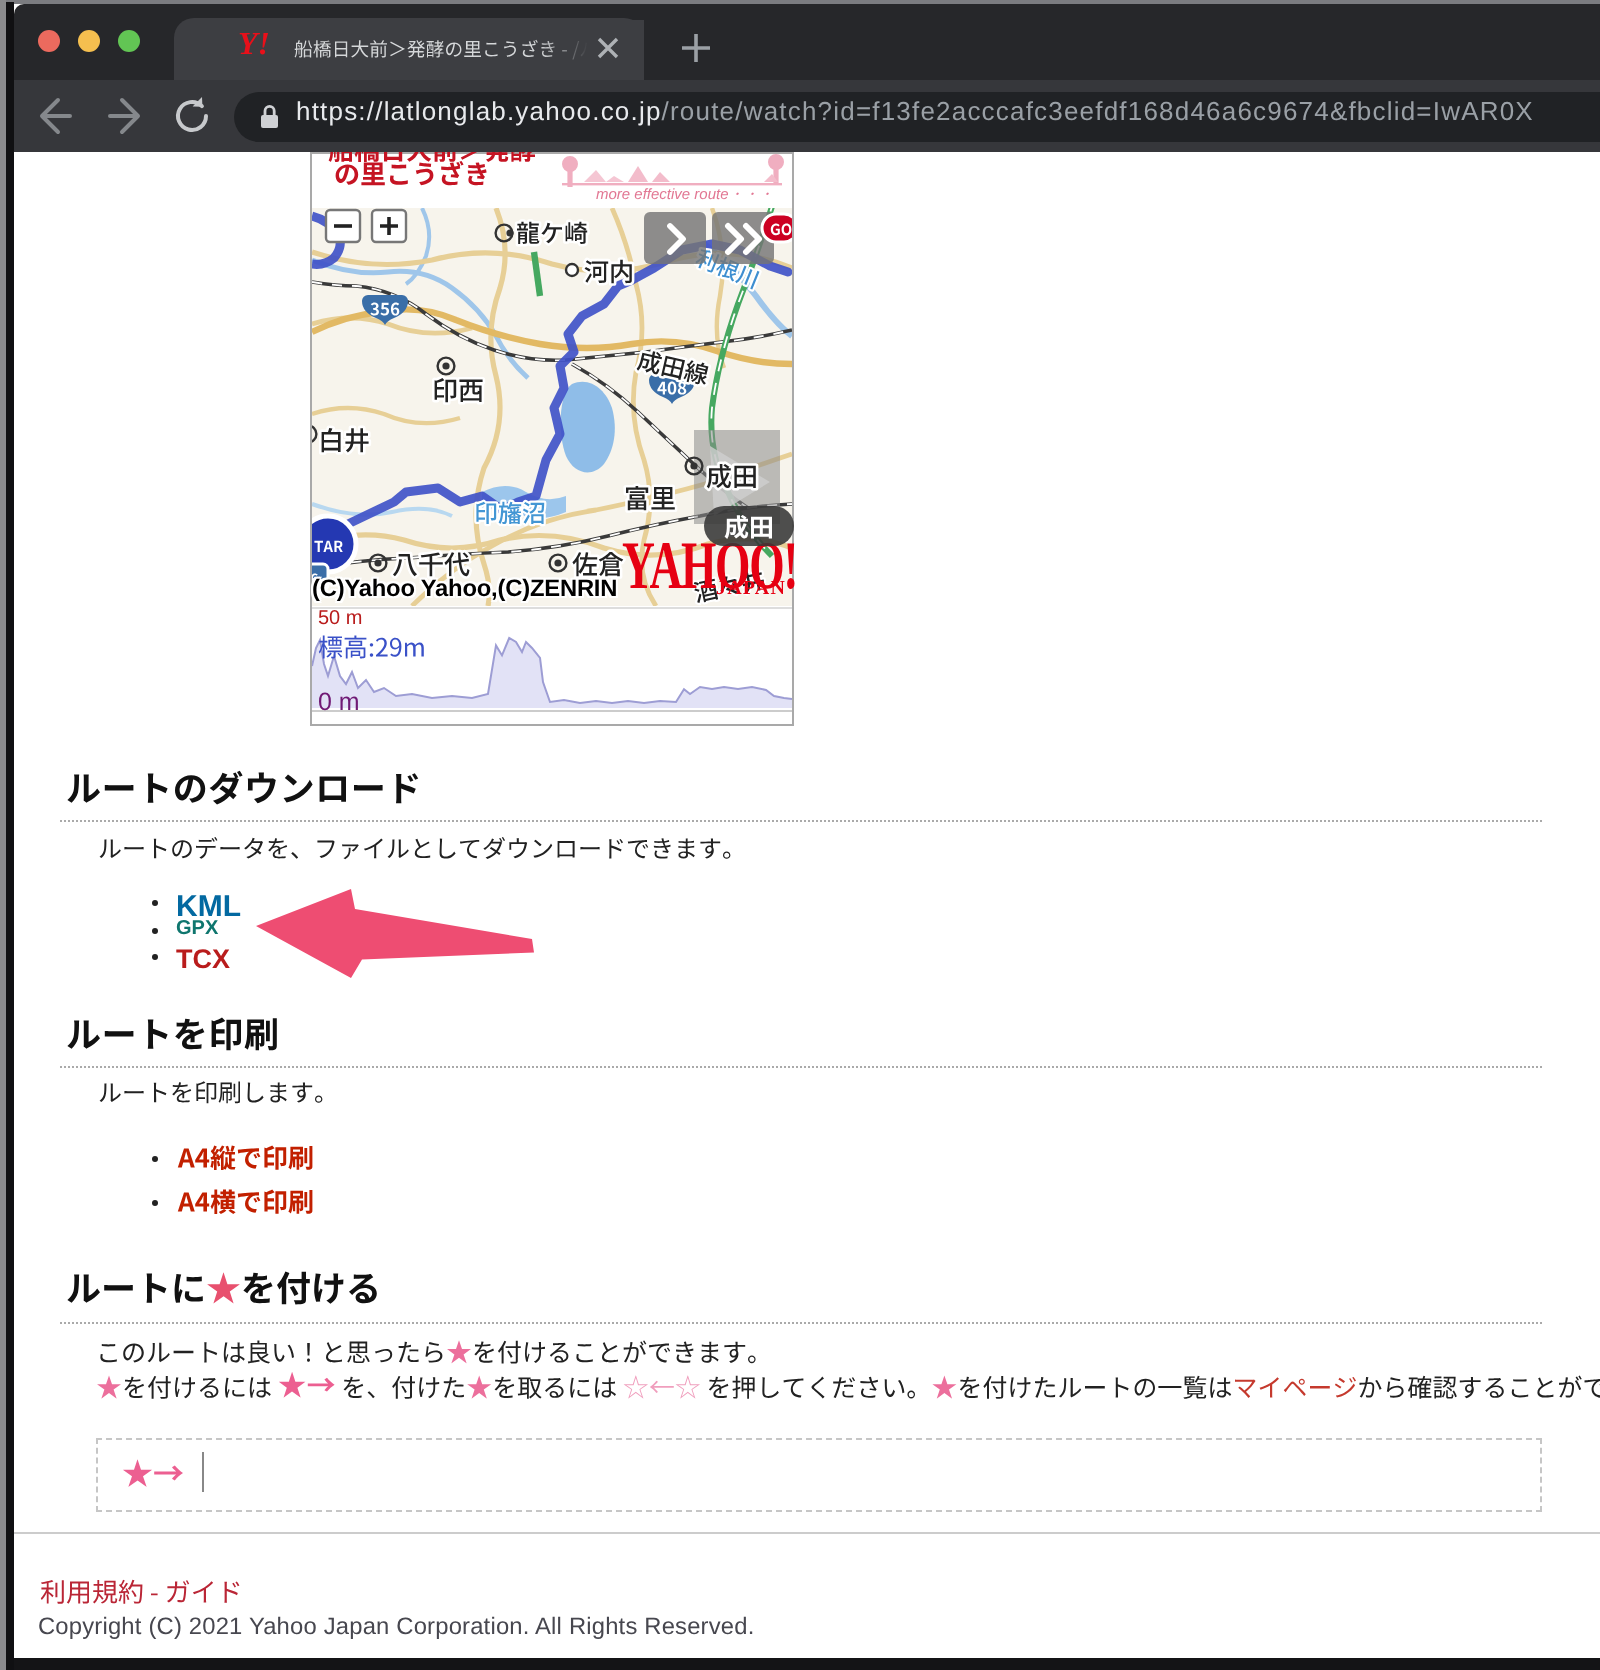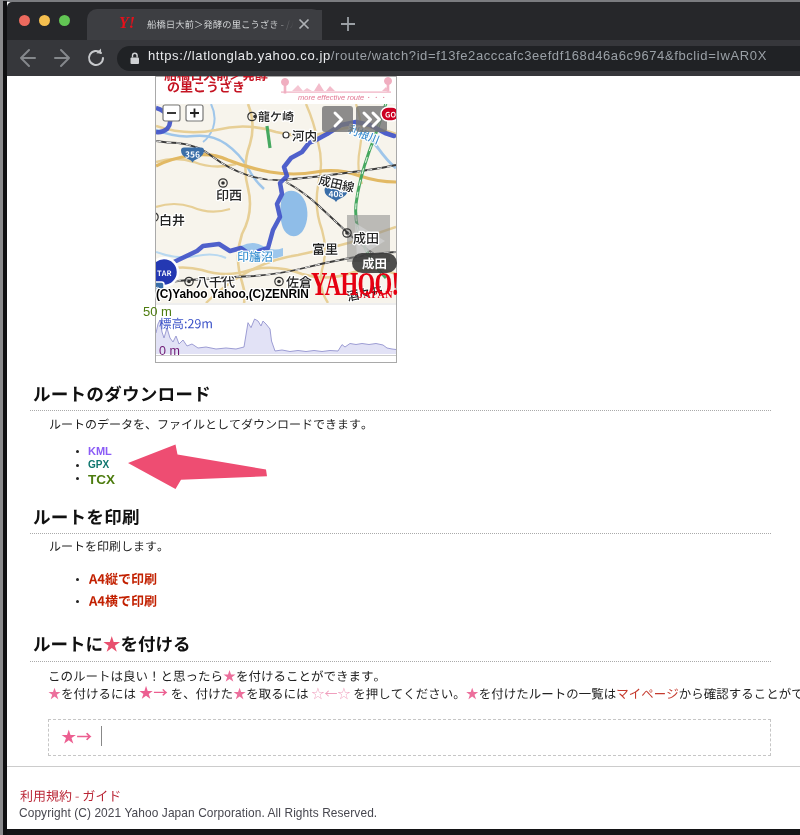--- a/index.html
+++ b/index.html
@@ -204,21 +204,21 @@
       <path d="M6.4 -10.6C6.4 -10.0 6.5 -9.4 6.5 -8.8H1.4V-5.1C1.4 -3.5 1.3 -1.2 0.3 0.2C0.7 0.4 1.3 1.0 1.6 1.3C2.6 -0.3 2.9 -2.7 2.9 -4.5H4.6C4.5 -3.0 4.5 -2.4 4.4 -2.2C4.3 -2.1 4.1 -2.0 4.0 -2.0C3.8 -2.0 3.4 -2.1 2.9 -2.1C3.1 -1.7 3.3 -1.1 3.3 -0.7C3.9 -0.7 4.4 -0.7 4.8 -0.7C5.1 -0.8 5.4 -0.9 5.6 -1.2C5.9 -1.6 6.0 -2.7 6.0 -5.4C6.0 -5.5 6.0 -5.9 6.0 -5.9H2.9V-7.3H6.6C6.7 -5.4 7.0 -3.6 7.4 -2.2C6.7 -1.4 5.9 -0.7 4.9 -0.2C5.2 0.1 5.8 0.8 6.0 1.1C6.7 0.6 7.4 0.0 8.1 -0.6C8.6 0.4 9.3 1.0 10.2 1.0C11.4 1.0 11.9 0.5 12.1 -1.9C11.7 -2.0 11.2 -2.4 10.8 -2.7C10.8 -1.1 10.6 -0.5 10.3 -0.5C9.9 -0.5 9.5 -1.0 9.2 -1.9C10.1 -3.2 10.8 -4.6 11.3 -6.2L9.8 -6.6C9.5 -5.6 9.1 -4.7 8.6 -3.8C8.4 -4.8 8.2 -6.0 8.1 -7.3H12.0V-8.8H10.7L11.3 -9.4C10.9 -9.8 9.9 -10.4 9.2 -10.7L8.3 -9.8C8.8 -9.5 9.5 -9.1 9.9 -8.8H8.0C8.0 -9.4 8.0 -10.0 8.0 -10.6Z M13.5 -9.8V1.0H15.0V0.2H22.4V1.0H24.0V-9.8ZM15.0 -1.3V-4.1H17.9V-1.3ZM22.4 -1.3H19.4V-4.1H22.4ZM15.0 -5.6V-8.3H17.9V-5.6ZM22.4 -5.6H19.4V-8.3H22.4Z" fill="#fff"></path>
     </g>
   </svg>
 <svg style="position:absolute;left:156px;top:303px;z-index:2" width="240" height="59">
     <rect width="240" height="59" fill="#fff"></rect>
     <line x1="0" y1="1" x2="240" y2="1" stroke="#ddd" stroke-width="1"></line>
     <path d="M0,51 L0,30 L2,21 L4,17 L6,29 L8,35 L11,25 L14,35 L17,39 L20,33 L23,41 L27,37 L31,43 L36,41 L42,45 L50,44 L60,46 L70,45 L80,46 L88,44 L92,19.7 L95,24.7 L98.6,16 L102,18 L105,23 L107,18 L110,21 L114,26 L115.5,38 L119,48 L126,47 L134,48.5 L142,47.5 L150,48.5 L158,47.5 L166,48.5 L174,47.5 L182,48 L186,41.6 L189,44 L194,40.5 L200,41.5 L206,40.5 L213,41.5 L220,40.5 L227,42 L231,45 L236,46 L240,46.5 L240,51 Z" fill="#e2e2f6"></path>
     <path d="M0,30 L2,21 L4,17 L6,29 L8,35 L11,25 L14,35 L17,39 L20,33 L23,41 L27,37 L31,43 L36,41 L42,45 L50,44 L60,46 L70,45 L80,46 L88,44 L92,19.7 L95,24.7 L98.6,16 L102,18 L105,23 L107,18 L110,21 L114,26 L115.5,38 L119,48 L126,47 L134,48.5 L142,47.5 L150,48.5 L158,47.5 L166,48.5 L174,47.5 L182,48 L186,41.6 L189,44 L194,40.5 L200,41.5 L206,40.5 L213,41.5 L220,40.5 L227,42 L231,45 L236,46 L240,46.5" fill="none" stroke="#9d9dd4" stroke-width="1"></path>
     <line x1="0" y1="52.5" x2="240" y2="52.5" stroke="#ccc" stroke-width="1"></line>
   </svg>
-<div class="abs" style="left:143px;top:304px;z-index:3;font-size:13px;color:#4d7c0f">50 m</div>
+<div class="abs" style="left:159px;top:304px;z-index:3;font-size:10px;color:#b91c1c">50 m</div>
 <svg style="position:absolute;left:158px;top:314.8px;z-index:3" width="57" height="18">
     <g transform="translate(1,13.2)">
       <path d="M5.5 -4.5V-3.8H11.4V-4.5ZM9.7 -1.4C10.3 -0.8 11.0 0.1 11.4 0.6L12.1 0.1C11.7 -0.5 11.0 -1.2 10.3 -1.8ZM6.2 -1.9C5.7 -1.2 5.0 -0.5 4.2 0.0C4.4 0.2 4.7 0.4 4.8 0.6C5.6 0.1 6.4 -0.7 6.9 -1.5ZM5.2 -8.3V-5.3H11.7V-8.3H9.7V-9.2H12.0V-10.0H4.8V-9.2H7.0V-8.3ZM7.8 -9.2H8.9V-8.3H7.8ZM4.7 -2.9V-2.1H7.9V0.1C7.9 0.2 7.9 0.2 7.7 0.2C7.5 0.2 7.1 0.2 6.5 0.2C6.6 0.5 6.7 0.8 6.8 1.0C7.5 1.0 8.0 1.0 8.4 0.9C8.7 0.7 8.8 0.5 8.8 0.1V-2.1H12.0V-2.9ZM6.0 -7.6H7.1V-6.0H6.0ZM7.8 -7.6H8.9V-6.0H7.8ZM9.6 -7.6H10.9V-6.0H9.6ZM2.4 -10.5V-7.8H0.7V-6.9H2.3C1.9 -5.2 1.2 -3.2 0.4 -2.2C0.5 -2.0 0.8 -1.6 0.9 -1.4C1.4 -2.2 2.0 -3.5 2.4 -4.9V1.0H3.3V-4.9C3.6 -4.3 4.1 -3.6 4.2 -3.1L4.8 -3.8C4.5 -4.2 3.6 -5.6 3.3 -6.1V-6.9H4.7V-7.8H3.3V-10.5Z M16.3 -7.1H21.2V-5.9H16.3ZM15.4 -7.8V-5.2H22.1V-7.8ZM18.2 -10.5V-9.3H13.3V-8.5H24.2V-9.3H19.2V-10.5ZM13.9 -4.4V1.0H14.8V-3.6H22.8V-0.1C22.8 0.0 22.7 0.1 22.5 0.1C22.3 0.1 21.6 0.1 20.8 0.1C20.9 0.4 21.0 0.7 21.1 1.0C22.1 1.0 22.8 1.0 23.2 0.8C23.6 0.7 23.7 0.4 23.7 -0.1V-4.4ZM17.2 -2.1H20.3V-0.9H17.2ZM16.4 -2.8V0.5H17.2V-0.2H21.1V-2.8Z M26.7 -4.9C27.2 -4.9 27.6 -5.2 27.6 -5.8C27.6 -6.3 27.2 -6.6 26.7 -6.6C26.3 -6.6 25.9 -6.3 25.9 -5.8C25.9 -5.2 26.3 -4.9 26.7 -4.9ZM26.7 0.2C27.2 0.2 27.6 -0.2 27.6 -0.7C27.6 -1.2 27.2 -1.6 26.7 -1.6C26.3 -1.6 25.9 -1.2 25.9 -0.7C25.9 -0.2 26.3 0.2 26.7 0.2Z M29.0 0.0H34.8V-1.0H32.2C31.8 -1.0 31.2 -0.9 30.8 -0.9C32.9 -2.9 34.4 -4.8 34.4 -6.6C34.4 -8.3 33.3 -9.3 31.7 -9.3C30.5 -9.3 29.7 -8.8 29.0 -8.0L29.6 -7.3C30.2 -8.0 30.8 -8.4 31.5 -8.4C32.7 -8.4 33.2 -7.6 33.2 -6.6C33.2 -5.0 31.9 -3.2 29.0 -0.7Z M38.4 0.2C40.1 0.2 41.7 -1.3 41.7 -5.0C41.7 -7.9 40.4 -9.3 38.6 -9.3C37.2 -9.3 36.0 -8.1 36.0 -6.4C36.0 -4.5 37.0 -3.5 38.5 -3.5C39.2 -3.5 40.0 -3.9 40.6 -4.6C40.5 -1.8 39.5 -0.8 38.3 -0.8C37.7 -0.8 37.2 -1.1 36.8 -1.5L36.1 -0.8C36.6 -0.2 37.4 0.2 38.4 0.2ZM40.6 -5.6C40.0 -4.7 39.3 -4.3 38.7 -4.3C37.6 -4.3 37.0 -5.1 37.0 -6.4C37.0 -7.6 37.7 -8.4 38.6 -8.4C39.8 -8.4 40.5 -7.4 40.6 -5.6Z M43.5 0.0H44.6V-4.9C45.3 -5.6 45.8 -6.0 46.4 -6.0C47.2 -6.0 47.6 -5.4 47.6 -4.2V0.0H48.8V-4.9C49.4 -5.6 49.9 -6.0 50.5 -6.0C51.3 -6.0 51.7 -5.4 51.7 -4.2V0.0H52.9V-4.3C52.9 -6.0 52.2 -7.0 50.8 -7.0C50.0 -7.0 49.3 -6.4 48.6 -5.7C48.3 -6.5 47.7 -7.0 46.7 -7.0C45.9 -7.0 45.2 -6.5 44.6 -5.8H44.6L44.4 -6.8H43.5Z" fill="#3a51c8"></path>
     </g>
   </svg>
 <div class="abs" style="left:159px;top:344px;z-index:3;font-size:12.5px;color:#701a75">0 m</div>
 <svg style="position:absolute;left:32px;top:381.9px;z-index:3" width="181" height="24">
     <g transform="translate(1,18.6)">
       <path transform="translate(0.0,0)" d="M8.8 -0.4 10.3 0.8C10.4 0.7 10.6 0.5 11.0 0.3C13.0 -0.7 15.5 -2.6 17.0 -4.5L15.6 -6.4C14.4 -4.7 12.7 -3.3 11.3 -2.7C11.3 -3.8 11.3 -10.5 11.3 -11.9C11.3 -12.7 11.4 -13.3 11.4 -13.4H8.8C8.8 -13.3 8.9 -12.7 8.9 -11.9C8.9 -10.5 8.9 -2.6 8.9 -1.7C8.9 -1.2 8.9 -0.7 8.8 -0.4ZM0.7 -0.6 2.8 0.8C4.3 -0.6 5.4 -2.3 6.0 -4.3C6.4 -6.0 6.5 -9.7 6.5 -11.8C6.5 -12.5 6.6 -13.3 6.6 -13.4H4.0C4.1 -12.9 4.2 -12.5 4.2 -11.8C4.2 -9.6 4.2 -6.3 3.7 -4.8C3.2 -3.3 2.2 -1.7 0.7 -0.6Z" fill="#111"></path>
       <path transform="translate(17.8,0)" d="M1.6 -8.1V-5.4C2.3 -5.4 3.4 -5.4 4.4 -5.4C6.5 -5.4 12.3 -5.4 13.8 -5.4C14.6 -5.4 15.5 -5.4 15.9 -5.4V-8.1C15.4 -8.1 14.6 -8.0 13.8 -8.0C12.3 -8.0 6.5 -8.0 4.4 -8.0C3.5 -8.0 2.2 -8.1 1.6 -8.1Z" fill="#111"></path>
@@ -232,25 +232,25 @@
       <path transform="translate(160.2,0)" d="M11.9 -13.0 10.5 -12.4C11.1 -11.5 11.5 -10.8 12.0 -9.7L13.5 -10.4C13.1 -11.2 12.4 -12.3 11.9 -13.0ZM14.2 -14.0 12.8 -13.3C13.4 -12.4 13.8 -11.8 14.4 -10.7L15.9 -11.4C15.5 -12.2 14.7 -13.3 14.2 -14.0ZM5.0 -1.4C5.0 -0.7 4.9 0.3 4.8 1.0H7.5C7.4 0.3 7.4 -0.9 7.4 -1.4V-6.4C9.2 -5.7 11.9 -4.7 13.7 -3.8L14.7 -6.2C13.1 -7.0 9.7 -8.2 7.4 -8.9V-11.5C7.4 -12.2 7.4 -13.0 7.5 -13.6H4.8C4.9 -13.0 5.0 -12.1 5.0 -11.5C5.0 -10.0 5.0 -2.8 5.0 -1.4Z" fill="#111"></path>
     </g>
   </svg>
 <div class="abs" style="left:30px;top:410px;width:741px;border-top:1px dotted #aaa;z-index:3"></div>
 <svg style="position:absolute;left:48px;top:416.3px;z-index:3" width="327" height="17">
     <g transform="translate(1,12.7)">
       <path d="M6.3 -0.3 6.9 0.3C7.0 0.2 7.1 0.1 7.3 0.0C8.7 -0.7 10.4 -1.9 11.4 -3.3L10.9 -4.1C9.9 -2.8 8.5 -1.7 7.4 -1.2C7.4 -1.6 7.4 -7.4 7.4 -8.1C7.4 -8.6 7.4 -8.9 7.4 -9.0H6.3C6.3 -8.9 6.4 -8.6 6.4 -8.1C6.4 -7.4 6.4 -1.5 6.4 -0.9C6.4 -0.7 6.3 -0.4 6.3 -0.3ZM0.8 -0.3 1.7 0.3C2.7 -0.5 3.5 -1.7 3.8 -3.0C4.2 -4.2 4.2 -6.8 4.2 -8.1C4.2 -8.5 4.2 -8.8 4.3 -9.0H3.2C3.2 -8.7 3.2 -8.4 3.2 -8.1C3.2 -6.8 3.2 -4.4 2.9 -3.3C2.5 -2.1 1.8 -1.0 0.8 -0.3Z M13.2 -5.2V-4.0C13.6 -4.1 14.2 -4.1 14.9 -4.1C15.8 -4.1 20.6 -4.1 21.5 -4.1C22.0 -4.1 22.5 -4.0 22.8 -4.0V-5.2C22.5 -5.2 22.1 -5.1 21.5 -5.1C20.6 -5.1 15.8 -5.1 14.9 -5.1C14.2 -5.1 13.6 -5.2 13.2 -5.2Z M28.0 -1.1C28.0 -0.6 28.0 -0.0 28.0 0.4H29.1C29.1 -0.0 29.1 -0.7 29.1 -1.1L29.0 -5.0C30.4 -4.6 32.4 -3.8 33.8 -3.1L34.2 -4.1C32.9 -4.7 30.6 -5.6 29.0 -6.1V-8.0C29.0 -8.4 29.1 -8.9 29.1 -9.3H27.9C28.0 -8.9 28.0 -8.4 28.0 -8.0C28.0 -7.0 28.0 -1.7 28.0 -1.1Z M41.7 -7.7C41.6 -6.6 41.3 -5.5 41.0 -4.5C40.4 -2.4 39.8 -1.6 39.2 -1.6C38.7 -1.6 38.0 -2.3 38.0 -3.8C38.0 -5.4 39.4 -7.4 41.7 -7.7ZM42.7 -7.7C44.7 -7.5 45.9 -6.0 45.9 -4.2C45.9 -2.2 44.4 -1.0 42.9 -0.7C42.6 -0.6 42.2 -0.6 41.8 -0.5L42.4 0.4C45.2 0.0 46.9 -1.7 46.9 -4.2C46.9 -6.6 45.1 -8.6 42.3 -8.6C39.4 -8.6 37.1 -6.3 37.1 -3.7C37.1 -1.8 38.1 -0.5 39.2 -0.5C40.3 -0.5 41.3 -1.8 42.0 -4.3C42.3 -5.4 42.6 -6.6 42.7 -7.7Z M50.4 -8.8V-7.8C50.7 -7.8 51.1 -7.8 51.5 -7.8C52.2 -7.8 55.0 -7.8 55.7 -7.8C56.0 -7.8 56.4 -7.8 56.8 -7.8V-8.8C56.4 -8.7 56.0 -8.7 55.7 -8.7C55.0 -8.7 52.2 -8.7 51.5 -8.7C51.1 -8.7 50.8 -8.7 50.4 -8.8ZM57.4 -9.7 56.8 -9.5C57.1 -9.0 57.5 -8.3 57.8 -7.8L58.4 -8.1C58.2 -8.6 57.7 -9.3 57.4 -9.7ZM58.7 -10.2 58.1 -10.0C58.5 -9.5 58.8 -8.8 59.1 -8.3L59.7 -8.6C59.5 -9.0 59.1 -9.8 58.7 -10.2ZM49.0 -5.8V-4.8C49.3 -4.8 49.7 -4.8 50.1 -4.8H53.7C53.6 -3.6 53.5 -2.6 53.0 -1.8C52.5 -1.1 51.6 -0.4 50.7 0.0L51.6 0.7C52.6 0.2 53.5 -0.7 53.9 -1.5C54.4 -2.4 54.6 -3.5 54.6 -4.8H57.9C58.2 -4.8 58.6 -4.8 58.8 -4.8V-5.8C58.6 -5.7 58.2 -5.7 57.9 -5.7C57.3 -5.7 50.7 -5.7 50.1 -5.7C49.7 -5.7 49.3 -5.7 49.0 -5.8Z M61.2 -5.2V-4.0C61.6 -4.1 62.2 -4.1 62.9 -4.1C63.8 -4.1 68.6 -4.1 69.5 -4.1C70.0 -4.1 70.5 -4.0 70.8 -4.0V-5.2C70.5 -5.2 70.1 -5.1 69.5 -5.1C68.6 -5.1 63.8 -5.1 62.9 -5.1C62.2 -5.1 61.6 -5.2 61.2 -5.2Z M78.4 -9.4 77.3 -9.8C77.3 -9.5 77.1 -9.0 77.0 -8.8C76.4 -7.7 75.2 -5.9 73.1 -4.6L73.9 -4.0C75.3 -4.9 76.3 -6.1 77.1 -7.2H81.1C80.9 -6.2 80.3 -4.9 79.5 -3.9C78.7 -4.5 77.8 -5.0 77.0 -5.5L76.3 -4.8C77.1 -4.4 78.0 -3.7 78.9 -3.1C77.8 -1.9 76.3 -0.8 74.2 -0.2L75.1 0.5C77.1 -0.2 78.6 -1.3 79.7 -2.5C80.2 -2.1 80.6 -1.8 81.0 -1.4L81.7 -2.3C81.3 -2.6 80.8 -2.9 80.3 -3.3C81.2 -4.5 81.9 -5.9 82.2 -7.0C82.3 -7.2 82.4 -7.5 82.5 -7.7L81.7 -8.2C81.5 -8.1 81.2 -8.1 80.9 -8.1H77.6L77.9 -8.5C78.0 -8.7 78.2 -9.1 78.4 -9.4Z M94.6 -5.3 94.2 -6.2C93.9 -6.0 93.6 -5.9 93.2 -5.7C92.6 -5.4 91.8 -5.1 91.0 -4.8C90.8 -5.4 90.2 -5.8 89.4 -5.8C88.9 -5.8 88.2 -5.7 87.8 -5.4C88.2 -5.9 88.6 -6.6 88.8 -7.2C90.1 -7.3 91.6 -7.4 92.8 -7.6L92.8 -8.5C91.7 -8.3 90.4 -8.2 89.2 -8.1C89.4 -8.7 89.4 -9.1 89.5 -9.5L88.5 -9.6C88.5 -9.1 88.4 -8.6 88.2 -8.1L87.4 -8.1C86.9 -8.1 86.1 -8.1 85.4 -8.2V-7.3C86.1 -7.2 86.9 -7.2 87.4 -7.2H87.9C87.5 -6.3 86.7 -5.0 85.1 -3.6L86.0 -3.0C86.4 -3.4 86.7 -3.9 87.0 -4.2C87.6 -4.7 88.4 -5.1 89.1 -5.1C89.7 -5.1 90.1 -4.8 90.2 -4.3C88.8 -3.6 87.4 -2.7 87.4 -1.3C87.4 0.2 88.8 0.5 90.5 0.5C91.5 0.5 92.8 0.4 93.8 0.3L93.8 -0.6C92.7 -0.5 91.4 -0.3 90.5 -0.3C89.3 -0.3 88.3 -0.5 88.3 -1.4C88.3 -2.2 89.1 -2.9 90.2 -3.4C90.2 -2.8 90.2 -2.0 90.2 -1.6H91.1L91.1 -3.9C92.0 -4.3 92.8 -4.7 93.5 -4.9C93.8 -5.0 94.3 -5.2 94.6 -5.3Z M99.3 0.7 100.1 -0.0C99.3 -0.9 98.3 -2.0 97.4 -2.7L96.6 -2.0C97.5 -1.3 98.5 -0.3 99.3 0.7Z M118.3 -8.0 117.6 -8.4C117.4 -8.4 117.1 -8.4 117.0 -8.4C116.4 -8.4 111.6 -8.4 110.9 -8.4C110.5 -8.4 110.1 -8.4 109.7 -8.5V-7.4C110.1 -7.4 110.5 -7.4 110.9 -7.4C111.6 -7.4 116.4 -7.4 117.1 -7.4C116.9 -6.3 116.4 -4.6 115.5 -3.5C114.5 -2.2 113.1 -1.2 110.8 -0.6L111.6 0.3C113.8 -0.4 115.3 -1.5 116.4 -3.0C117.3 -4.2 117.9 -6.1 118.2 -7.4C118.2 -7.6 118.2 -7.8 118.3 -8.0Z M130.4 -6.1 129.8 -6.6C129.7 -6.5 129.4 -6.5 129.2 -6.5C128.6 -6.5 123.7 -6.5 123.3 -6.5C122.9 -6.5 122.5 -6.5 122.1 -6.6V-5.6C122.5 -5.6 122.9 -5.6 123.3 -5.6C123.7 -5.6 128.3 -5.6 129.0 -5.6C128.6 -5.0 127.8 -4.0 126.9 -3.5L127.7 -2.9C128.8 -3.7 129.8 -5.2 130.1 -5.7C130.2 -5.8 130.3 -6.0 130.4 -6.1ZM126.3 -4.8H125.3C125.3 -4.6 125.4 -4.3 125.4 -4.1C125.4 -2.5 125.1 -1.2 123.5 -0.1C123.3 0.1 123.0 0.2 122.7 0.3L123.6 0.9C126.1 -0.5 126.3 -2.3 126.3 -4.8Z M133.0 -4.3 133.5 -3.4C135.2 -3.9 136.8 -4.6 138.1 -5.4V-0.9C138.1 -0.5 138.0 0.1 138.0 0.4H139.2C139.1 0.1 139.1 -0.5 139.1 -0.9V-6.0C140.3 -6.8 141.4 -7.7 142.4 -8.7L141.6 -9.4C140.7 -8.4 139.5 -7.4 138.3 -6.6C136.9 -5.7 135.1 -4.9 133.0 -4.3Z M150.3 -0.3 150.9 0.3C151.0 0.2 151.1 0.1 151.3 0.0C152.7 -0.7 154.4 -1.9 155.4 -3.3L154.9 -4.1C153.9 -2.8 152.5 -1.7 151.4 -1.2C151.4 -1.6 151.4 -7.4 151.4 -8.1C151.4 -8.6 151.4 -8.9 151.4 -9.0H150.3C150.3 -8.9 150.4 -8.6 150.4 -8.1C150.4 -7.4 150.4 -1.5 150.4 -0.9C150.4 -0.7 150.3 -0.4 150.3 -0.3ZM144.8 -0.3 145.7 0.3C146.7 -0.5 147.5 -1.7 147.8 -3.0C148.2 -4.2 148.2 -6.8 148.2 -8.1C148.2 -8.5 148.2 -8.8 148.3 -9.0H147.2C147.2 -8.7 147.2 -8.4 147.2 -8.1C147.2 -6.8 147.2 -4.4 146.9 -3.3C146.5 -2.1 145.8 -1.0 144.8 -0.3Z M159.7 -9.3 158.7 -8.9C159.3 -7.6 159.9 -6.2 160.5 -5.2C159.2 -4.3 158.4 -3.4 158.4 -2.1C158.4 -0.3 160.0 0.3 162.3 0.3C163.8 0.3 165.2 0.2 166.1 0.0V-1.0C165.2 -0.8 163.6 -0.6 162.3 -0.6C160.4 -0.6 159.4 -1.2 159.4 -2.2C159.4 -3.2 160.1 -3.9 161.2 -4.7C162.4 -5.4 164.0 -6.2 164.8 -6.7C165.2 -6.8 165.5 -7.0 165.8 -7.2L165.2 -8.0C165.0 -7.8 164.7 -7.7 164.4 -7.5C163.7 -7.1 162.4 -6.5 161.3 -5.8C160.8 -6.7 160.2 -8.0 159.7 -9.3Z M172.1 -9.3 170.9 -9.4C170.9 -9.0 171.0 -8.6 171.0 -8.1C171.0 -6.9 170.8 -3.8 170.8 -2.1C170.8 -0.1 172.0 0.6 173.8 0.6C176.4 0.6 177.9 -0.9 178.8 -2.0L178.1 -2.9C177.2 -1.6 176.0 -0.4 173.8 -0.4C172.7 -0.4 171.8 -0.8 171.8 -2.2C171.8 -3.9 171.9 -6.8 172.0 -8.1C172.0 -8.5 172.0 -9.0 172.1 -9.3Z M181.0 -8.0 181.1 -6.9C182.4 -7.2 185.5 -7.5 186.8 -7.6C185.7 -7.0 184.5 -5.4 184.5 -3.6C184.5 -0.9 187.1 0.3 189.3 0.4L189.6 -0.6C187.7 -0.7 185.5 -1.4 185.5 -3.8C185.5 -5.2 186.5 -7.0 188.2 -7.6C188.8 -7.8 189.9 -7.8 190.6 -7.8V-8.7C189.8 -8.7 188.7 -8.6 187.3 -8.5C185.1 -8.3 182.9 -8.1 182.1 -8.0C181.9 -8.0 181.5 -8.0 181.0 -8.0Z M202.5 -10.2 201.9 -9.9C202.2 -9.4 202.6 -8.8 202.9 -8.2L203.5 -8.5C203.3 -9.0 202.8 -9.7 202.5 -10.2ZM198.0 -9.1 197.0 -9.5C196.9 -9.2 196.7 -8.8 196.6 -8.5C196.0 -7.5 194.8 -5.6 192.7 -4.4L193.5 -3.7C194.9 -4.7 195.9 -5.8 196.7 -6.9H200.8C200.5 -5.9 199.9 -4.6 199.1 -3.6C198.3 -4.2 197.4 -4.8 196.6 -5.2L195.9 -4.5C196.7 -4.1 197.6 -3.4 198.5 -2.8C197.4 -1.7 195.9 -0.6 193.8 0.1L194.7 0.8C196.7 0.1 198.2 -1.0 199.3 -2.2C199.8 -1.8 200.2 -1.5 200.6 -1.2L201.3 -2.0C200.9 -2.3 200.4 -2.7 199.9 -3.0C200.8 -4.2 201.5 -5.7 201.8 -6.8C201.9 -7.0 202.0 -7.2 202.1 -7.4L201.5 -7.7L202.2 -8.0C201.9 -8.5 201.5 -9.2 201.2 -9.7L200.5 -9.4C200.9 -9.0 201.3 -8.2 201.5 -7.8L201.3 -7.9C201.1 -7.8 200.8 -7.8 200.5 -7.8H197.3L197.5 -8.2C197.6 -8.4 197.8 -8.8 198.0 -9.1Z M214.6 -7.3 213.9 -7.7C213.8 -7.6 213.6 -7.6 213.1 -7.6H210.4V-8.7C210.4 -9.0 210.4 -9.2 210.5 -9.6H209.3C209.4 -9.2 209.4 -9.0 209.4 -8.7V-7.6H206.7C206.3 -7.6 206.0 -7.6 205.6 -7.6C205.7 -7.4 205.7 -7.0 205.7 -6.7C205.7 -6.3 205.7 -5.0 205.7 -4.6C205.7 -4.4 205.7 -4.1 205.6 -3.8H206.7C206.6 -4.0 206.6 -4.3 206.6 -4.6C206.6 -4.9 206.6 -6.2 206.6 -6.7H213.3C213.2 -5.7 212.8 -4.2 212.2 -3.2C211.5 -2.1 210.1 -1.2 208.9 -0.8C208.6 -0.6 208.1 -0.5 207.7 -0.5L208.5 0.4C210.7 -0.2 212.3 -1.4 213.2 -3.0C213.9 -4.1 214.2 -5.6 214.4 -6.6C214.5 -6.8 214.5 -7.1 214.6 -7.3Z M218.7 -8.8 218.0 -8.1C218.9 -7.5 220.4 -6.2 221.0 -5.6L221.8 -6.3C221.1 -7.0 219.6 -8.2 218.7 -8.8ZM217.7 -0.8 218.3 0.2C220.3 -0.1 221.8 -0.9 223.0 -1.6C224.9 -2.8 226.3 -4.4 227.1 -5.9L226.5 -6.9C225.8 -5.4 224.3 -3.7 222.5 -2.5C221.4 -1.8 219.8 -1.1 217.7 -0.8Z M229.8 -8.2C229.8 -7.9 229.8 -7.6 229.8 -7.3C229.8 -6.8 229.8 -1.9 229.8 -1.4C229.8 -1.0 229.8 -0.1 229.7 0.1H230.8L230.7 -0.6H237.3L237.3 0.1H238.3C238.3 -0.0 238.3 -1.0 238.3 -1.4C238.3 -1.8 238.3 -6.7 238.3 -7.3C238.3 -7.6 238.3 -7.9 238.3 -8.2C238.0 -8.2 237.5 -8.2 237.3 -8.2C236.7 -8.2 231.5 -8.2 230.8 -8.2C230.5 -8.2 230.2 -8.2 229.8 -8.2ZM230.7 -1.5V-7.2H237.3V-1.5Z M241.2 -5.2V-4.0C241.6 -4.1 242.2 -4.1 242.9 -4.1C243.8 -4.1 248.6 -4.1 249.5 -4.1C250.0 -4.1 250.5 -4.0 250.8 -4.0V-5.2C250.5 -5.2 250.1 -5.1 249.5 -5.1C248.6 -5.1 243.8 -5.1 242.9 -5.1C242.2 -5.1 241.6 -5.2 241.2 -5.2Z M259.9 -8.6 259.2 -8.3C259.6 -7.8 260.0 -7.1 260.3 -6.5L261.0 -6.8C260.7 -7.4 260.2 -8.2 259.9 -8.6ZM261.3 -9.2 260.7 -8.9C261.1 -8.4 261.5 -7.8 261.8 -7.1L262.5 -7.5C262.2 -8.0 261.6 -8.8 261.3 -9.2ZM255.7 -0.9C255.7 -0.5 255.6 0.1 255.6 0.5H256.7C256.7 0.1 256.7 -0.5 256.7 -0.9V-4.8C258.0 -4.4 260.1 -3.6 261.4 -2.9L261.8 -3.9C260.5 -4.6 258.3 -5.4 256.7 -5.9V-7.9C256.7 -8.2 256.7 -8.8 256.8 -9.1H255.6C255.6 -8.8 255.7 -8.2 255.7 -7.9C255.7 -6.9 255.7 -1.6 255.7 -0.9Z M264.9 -7.9 265.1 -6.9C266.4 -7.1 269.4 -7.4 270.7 -7.6C269.6 -6.9 268.5 -5.4 268.5 -3.5C268.5 -0.8 271.0 0.4 273.2 0.4L273.6 -0.6C271.6 -0.6 269.4 -1.4 269.4 -3.7C269.4 -5.1 270.5 -7.0 272.2 -7.5C272.8 -7.7 273.8 -7.7 274.5 -7.7V-8.7C273.7 -8.6 272.6 -8.6 271.3 -8.4C269.1 -8.3 266.8 -8.0 266.0 -8.0C265.8 -7.9 265.4 -7.9 264.9 -7.9ZM272.8 -6.2 272.2 -6.0C272.5 -5.5 272.9 -4.8 273.2 -4.3L273.8 -4.6C273.5 -5.1 273.1 -5.8 272.8 -6.2ZM274.1 -6.7 273.5 -6.5C273.9 -6.0 274.2 -5.4 274.5 -4.8L275.1 -5.1C274.9 -5.6 274.4 -6.3 274.1 -6.7Z M279.7 -3.2 278.7 -3.4C278.5 -2.8 278.2 -2.3 278.3 -1.7C278.3 -0.1 279.6 0.6 281.9 0.6C283.0 0.6 283.9 0.5 284.7 0.4L284.8 -0.6C283.9 -0.4 283.0 -0.3 281.9 -0.3C280.0 -0.3 279.2 -0.8 279.2 -1.8C279.2 -2.4 279.4 -2.8 279.7 -3.2ZM282.0 -8.4 282.1 -8.1C281.0 -8.0 279.6 -8.1 278.1 -8.2L278.2 -7.3C279.7 -7.2 281.2 -7.2 282.3 -7.3L282.7 -6.3L282.9 -5.7C281.5 -5.6 279.7 -5.6 277.9 -5.8L278.0 -4.9C279.8 -4.7 281.8 -4.8 283.2 -4.9C283.5 -4.3 283.8 -3.7 284.2 -3.2C283.8 -3.2 283.0 -3.3 282.4 -3.4L282.3 -2.6C283.1 -2.5 284.3 -2.4 284.9 -2.2L285.4 -3.0C285.3 -3.1 285.1 -3.3 285.0 -3.5C284.7 -3.9 284.4 -4.5 284.1 -5.0C285.0 -5.1 285.7 -5.3 286.3 -5.4L286.2 -6.3C285.6 -6.1 284.8 -5.9 283.8 -5.8L283.5 -6.5L283.2 -7.3C284.1 -7.5 284.9 -7.6 285.6 -7.8L285.5 -8.7C284.7 -8.4 283.8 -8.3 283.0 -8.1C282.9 -8.6 282.8 -9.1 282.7 -9.6L281.7 -9.4C281.8 -9.1 281.9 -8.7 282.0 -8.4Z M294.0 -2.1 294.0 -1.3C294.0 -0.5 293.4 -0.3 292.7 -0.3C291.6 -0.3 291.1 -0.7 291.1 -1.3C291.1 -1.8 291.7 -2.3 292.8 -2.3C293.2 -2.3 293.6 -2.2 294.0 -2.1ZM290.2 -5.7 290.2 -4.8C291.1 -4.7 292.4 -4.6 293.2 -4.6H293.9L294.0 -3.0C293.6 -3.0 293.3 -3.0 293.0 -3.0C291.2 -3.0 290.2 -2.3 290.2 -1.2C290.2 -0.1 291.1 0.6 292.8 0.6C294.4 0.6 295.0 -0.3 295.0 -1.1L294.9 -1.9C296.1 -1.4 297.1 -0.7 297.8 -0.1L298.4 -0.9C297.7 -1.5 296.5 -2.4 294.9 -2.8L294.8 -4.6C295.9 -4.7 297.0 -4.8 298.1 -4.9L298.1 -5.8C297.0 -5.6 296.0 -5.5 294.8 -5.5V-5.6V-7.2C295.9 -7.2 297.1 -7.3 298.0 -7.4L298.0 -8.3C297.0 -8.1 295.9 -8.0 294.8 -8.0L294.8 -8.7C294.8 -9.1 294.8 -9.3 294.9 -9.5H293.9C293.9 -9.4 293.9 -9.0 293.9 -8.8V-8.0H293.4C292.5 -8.0 291.1 -8.1 290.3 -8.2L290.3 -7.3C291.0 -7.2 292.5 -7.1 293.4 -7.1H293.9V-5.6V-5.4H293.2C292.5 -5.4 291.1 -5.5 290.2 -5.7Z M306.8 -4.5C306.9 -3.3 306.5 -2.8 305.8 -2.8C305.1 -2.8 304.5 -3.2 304.5 -4.0C304.5 -4.7 305.1 -5.2 305.7 -5.2C306.2 -5.2 306.6 -5.0 306.8 -4.5ZM301.2 -7.8 301.2 -6.9C302.7 -7.0 304.7 -7.1 306.5 -7.1L306.6 -5.9C306.3 -6.0 306.0 -6.0 305.7 -6.0C304.6 -6.0 303.6 -5.1 303.6 -3.9C303.6 -2.6 304.6 -1.9 305.6 -1.9C306.0 -1.9 306.4 -2.1 306.6 -2.3C306.2 -1.2 305.1 -0.5 303.5 -0.1L304.3 0.6C307.1 -0.2 307.9 -2.0 307.9 -3.6C307.9 -4.2 307.7 -4.7 307.5 -5.1L307.5 -7.1H307.6C309.4 -7.1 310.5 -7.1 311.1 -7.1L311.1 -8.0C310.6 -8.0 309.1 -8.0 307.6 -8.0H307.5L307.5 -8.7C307.5 -8.9 307.5 -9.4 307.5 -9.5H306.4C306.4 -9.4 306.5 -9.1 306.5 -8.7L306.5 -8.0C304.7 -7.9 302.5 -7.9 301.2 -7.8Z M314.3 -2.9C313.3 -2.9 312.5 -2.1 312.5 -1.1C312.5 -0.1 313.3 0.7 314.3 0.7C315.3 0.7 316.2 -0.1 316.2 -1.1C316.2 -2.1 315.3 -2.9 314.3 -2.9ZM314.3 0.1C313.7 0.1 313.1 -0.4 313.1 -1.1C313.1 -1.8 313.7 -2.3 314.3 -2.3C315.0 -2.3 315.6 -1.8 315.6 -1.1C315.6 -0.4 315.0 0.1 314.3 0.1Z" fill="#222"></path>
     </g>
   </svg>
 <div class="abs" style="left:76px;top:450.0px;width:3px;height:3px;border-radius:2px;background:#222;z-index:3"></div>
-<div class="abs" style="left:88px;top:446.0px;font-size:11px;font-weight:bold;color:#8b5cf6;z-index:3;line-height:1">KML</div>
+<div class="abs" style="left:88px;top:446.0px;font-size:15px;font-weight:bold;color:#0369a1;z-index:3;line-height:1">KML</div>
 <div class="abs" style="left:76px;top:463.5px;width:3px;height:3px;border-radius:2px;background:#222;z-index:3"></div>
 <div class="abs" style="left:88px;top:459.5px;font-size:10px;font-weight:bold;color:#0f766e;z-index:3;line-height:1">GPX</div>
 <div class="abs" style="left:76px;top:477.0px;width:3px;height:3px;border-radius:2px;background:#222;z-index:3"></div>
-<div class="abs" style="left:88px;top:473.0px;font-size:13.5px;font-weight:bold;color:#4d7c0f;z-index:3;line-height:1">TCX</div>
+<div class="abs" style="left:88px;top:473.0px;font-size:13.5px;font-weight:bold;color:#b91c1c;z-index:3;line-height:1">TCX</div>
 <svg class="abs" style="left:125px;top:440px;z-index:4" width="146" height="52">
 <path d="M3,23 L50.5,4.5 L52.5,14.5 L141,29.5 L142,36.2 L56,39.8 L50.5,49 Z" fill="#ee4d72"></path>
   </svg>
 <svg style="position:absolute;left:32px;top:504.9px;z-index:3" width="110" height="24">
     <g transform="translate(1,18.6)">
       <path transform="translate(0.0,0)" d="M8.8 -0.4 10.3 0.8C10.4 0.7 10.6 0.5 11.0 0.3C13.0 -0.7 15.5 -2.6 17.0 -4.5L15.6 -6.4C14.4 -4.7 12.7 -3.3 11.3 -2.7C11.3 -3.8 11.3 -10.5 11.3 -11.9C11.3 -12.7 11.4 -13.3 11.4 -13.4H8.8C8.8 -13.3 8.9 -12.7 8.9 -11.9C8.9 -10.5 8.9 -2.6 8.9 -1.7C8.9 -1.2 8.9 -0.7 8.8 -0.4ZM0.7 -0.6 2.8 0.8C4.3 -0.6 5.4 -2.3 6.0 -4.3C6.4 -6.0 6.5 -9.7 6.5 -11.8C6.5 -12.5 6.6 -13.3 6.6 -13.4H4.0C4.1 -12.9 4.2 -12.5 4.2 -11.8C4.2 -9.6 4.2 -6.3 3.7 -4.8C3.2 -3.3 2.2 -1.7 0.7 -0.6Z" fill="#111"></path>
       <path transform="translate(17.8,0)" d="M1.6 -8.1V-5.4C2.3 -5.4 3.4 -5.4 4.4 -5.4C6.5 -5.4 12.3 -5.4 13.8 -5.4C14.6 -5.4 15.5 -5.4 15.9 -5.4V-8.1C15.4 -8.1 14.6 -8.0 13.8 -8.0C12.3 -8.0 6.5 -8.0 4.4 -8.0C3.5 -8.0 2.2 -8.1 1.6 -8.1Z" fill="#111"></path>
       <path transform="translate(35.6,0)" d="M5.5 -1.7C5.5 -1.0 5.4 0.1 5.3 0.8H8.1C8.0 0.1 7.9 -1.2 7.9 -1.7V-6.6C9.8 -6.0 12.4 -5.0 14.2 -4.0L15.2 -6.4C13.6 -7.2 10.2 -8.5 7.9 -9.2V-11.7C7.9 -12.5 8.0 -13.2 8.1 -13.8H5.3C5.4 -13.2 5.5 -12.4 5.5 -11.7C5.5 -10.3 5.5 -3.0 5.5 -1.7Z" fill="#111"></path>
       <path transform="translate(53.4,0)" d="M15.8 -7.5 14.9 -9.5C14.3 -9.2 13.7 -8.9 13.0 -8.6C12.3 -8.3 11.5 -8.0 10.6 -7.5C10.2 -8.4 9.3 -8.9 8.3 -8.9C7.7 -8.9 6.8 -8.8 6.3 -8.5C6.7 -9.0 7.0 -9.7 7.3 -10.3C9.2 -10.4 11.3 -10.5 13.0 -10.8L13.0 -12.8C11.5 -12.5 9.7 -12.4 8.1 -12.3C8.3 -13.0 8.4 -13.6 8.5 -14.0L6.2 -14.2C6.2 -13.6 6.0 -12.9 5.8 -12.2H5.0C4.1 -12.2 2.8 -12.3 1.9 -12.4V-10.4C2.9 -10.3 4.2 -10.3 4.9 -10.3H5.1C4.3 -8.7 3.1 -7.1 1.2 -5.4L3.1 -4.0C3.7 -4.8 4.2 -5.4 4.7 -6.0C5.4 -6.6 6.5 -7.2 7.5 -7.2C7.9 -7.2 8.4 -7.0 8.7 -6.6C6.7 -5.5 4.6 -4.1 4.6 -1.9C4.6 0.4 6.6 1.0 9.4 1.0C11.0 1.0 13.2 0.9 14.3 0.7L14.4 -1.5C12.9 -1.2 10.9 -1.1 9.4 -1.1C7.7 -1.1 6.9 -1.3 6.9 -2.3C6.9 -3.2 7.6 -3.8 8.9 -4.6C8.9 -3.8 8.9 -3.0 8.8 -2.5H10.9L10.9 -5.5C11.9 -6.0 12.9 -6.4 13.7 -6.7C14.3 -6.9 15.2 -7.3 15.8 -7.5Z" fill="#111"></path>
       <path transform="translate(71.2,0)" d="M6.8 -14.9C5.8 -14.3 4.3 -13.6 2.8 -13.0L1.6 -13.5V-0.1H3.8V-1.5H8.1V-3.5H3.8V-6.9H8.1V-9.0H3.8V-11.3C5.4 -11.8 7.1 -12.4 8.5 -13.1ZM9.0 -13.7V1.5H11.1V-11.6H14.2V-3.4C14.2 -3.2 14.1 -3.1 13.9 -3.1C13.6 -3.1 12.8 -3.1 12.0 -3.1C12.3 -2.5 12.7 -1.5 12.7 -0.9C13.9 -0.9 14.8 -0.9 15.5 -1.3C16.1 -1.7 16.3 -2.3 16.3 -3.3V-13.7Z" fill="#111"></path>

